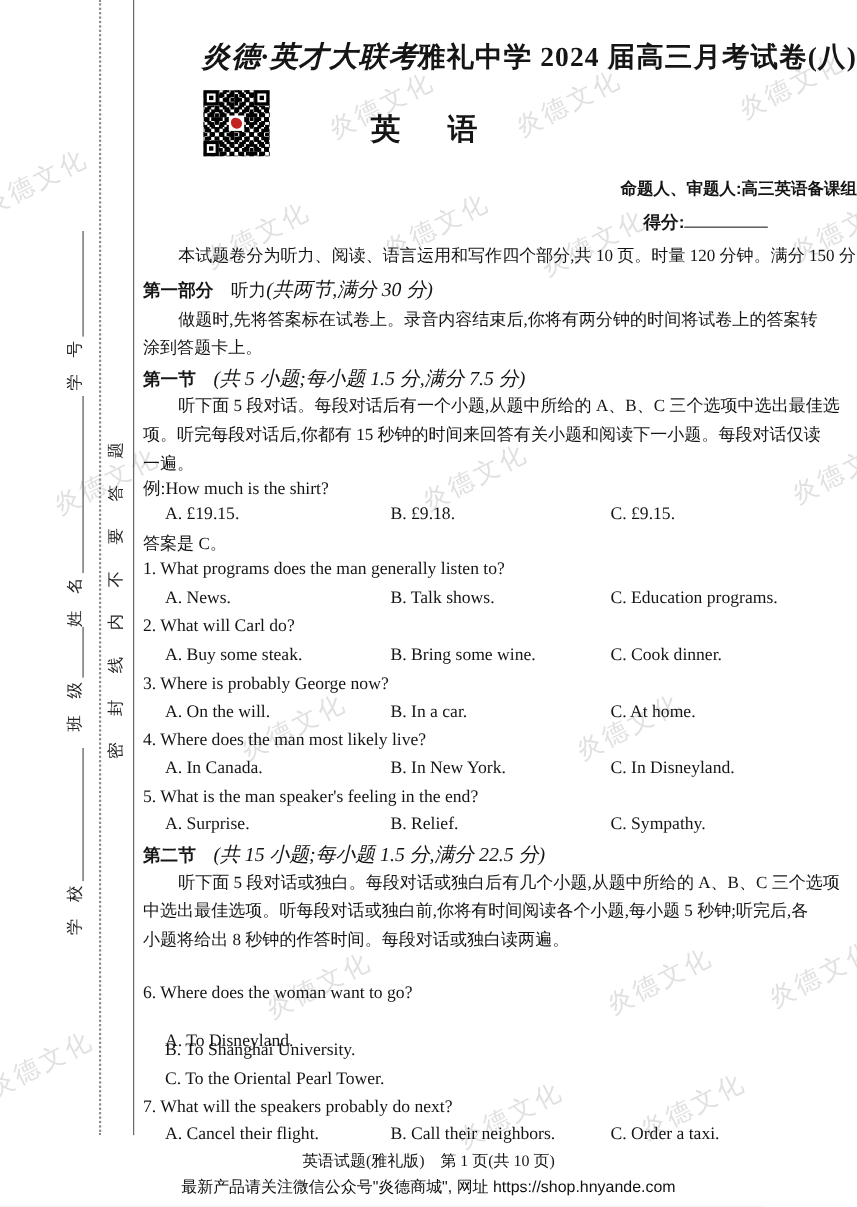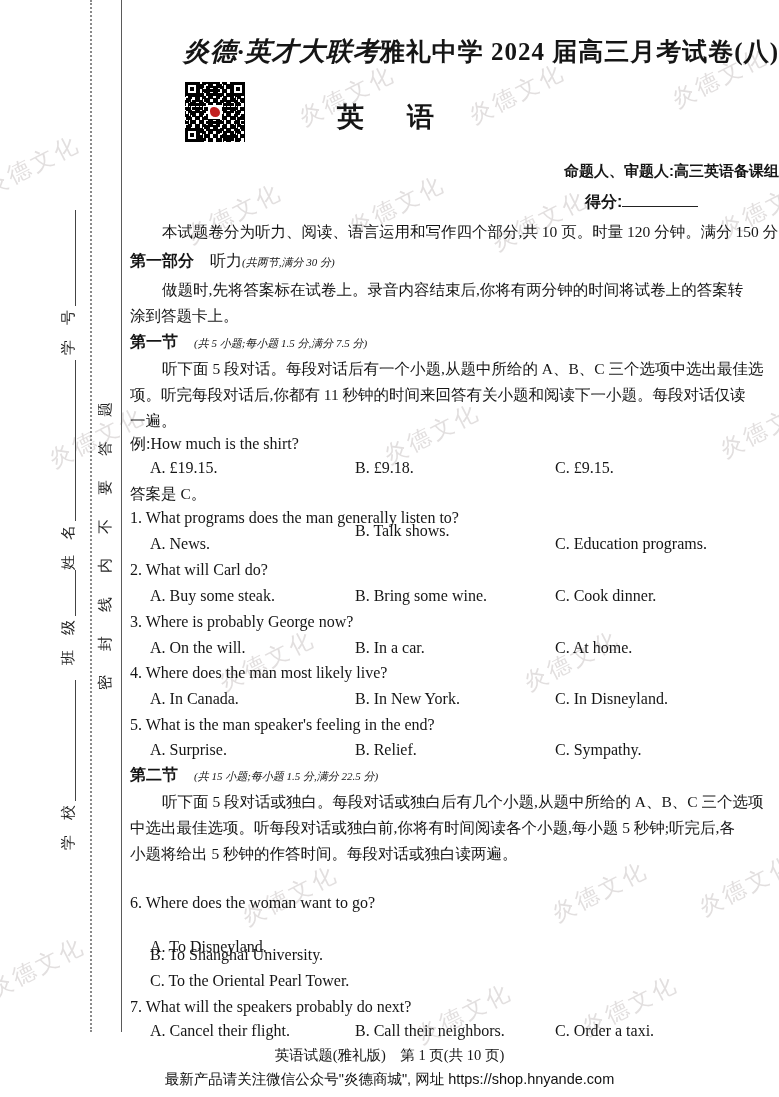--- a/index.html
+++ b/index.html
@@ -38,21 +38,21 @@
   .qr .f .c{position:absolute;left:2px;top:2px;width:4px;height:4px;background:#000;}
   .qr .logo{position:absolute;left:23px;top:23px;width:14px;height:14px;background:#fff;
       display:flex;align-items:center;justify-content:center;}
   .qr .logo .red{width:10px;height:10px;background:#c32222;border-radius:40% 60% 45% 55%;}
   
   .cn{position:absolute;font-size:15.5px;white-space:nowrap;}
   .en{position:absolute;font-size:16px;white-space:nowrap;}
   .h-part{position:absolute;font-size:16px;white-space:nowrap;}
   .h-part .no{font-family:"Liberation Sans",sans-serif;font-weight:bold;}
   .h-part .ti{font-family:"Liberation Sans",sans-serif;font-weight:normal;}
-  .h-part .dt{font-style:italic;font-size:11px;}
+  .h-part .dt{font-style:italic;font-size:18px;}
   .optA{position:absolute;left:150px;font-size:16px;white-space:nowrap;}
   .optB{position:absolute;left:355px;font-size:16px;white-space:nowrap;}
   .optC{position:absolute;left:555px;font-size:16px;white-space:nowrap;}
   
   .pagefoot{position:absolute;top:1046px;left:0;width:779px;text-align:center;font-size:14.5px;}
   .marketing{position:absolute;top:1070px;left:0;width:779px;text-align:center;
       font-family:"Liberation Sans",sans-serif;font-size:14.5px;color:#101010;}
 </style>
 </head>
 <body>
@@ -131,36 +131,36 @@
   <div class="h-part" style="left:130px;top:251px">
     <span class="no">第一部分</span>　<span class="ti">听力</span><span class="dt">(共两节,满分 30 分)</span>
   </div>
   <div class="cn" style="left:162px;top:280px">做题时,先将答案标在试卷上。录音内容结束后,你将有两分钟的时间将试卷上的答案转</div>
   <div class="cn" style="left:130px;top:306px">涂到答题卡上。</div>
 
   <div class="h-part" style="left:130px;top:332px">
     <span class="no">第一节</span>　<span class="dt">(共 5 小题;每小题 1.5 分,满分 7.5 分)</span>
   </div>
   <div class="cn" style="left:162px;top:359px">听下面 5 段对话。每段对话后有一个小题,从题中所给的 A、B、C 三个选项中选出最佳选</div>
-  <div class="cn" style="left:130px;top:385px">项。听完每段对话后,你都有 11 秒钟的时间来回答有关小题和阅读下一小题。每段对话仅读</div>
+  <div class="cn" style="left:130px;top:385px">项。听完每段对话后,你都有 15 秒钟的时间来回答有关小题和阅读下一小题。每段对话仅读</div>
   <div class="cn" style="left:130px;top:411px">一遍。</div>
 
   <div class="en" style="left:130px;top:434px">例:How much is the shirt?</div>
   <div>
     <span class="optA" style="top:459px">A. £19.15.</span>
     <span class="optB" style="top:459px">B. £9.18.</span>
     <span class="optC" style="top:459px">C. £9.15.</span>
   </div>
   <div class="cn" style="left:130px;top:484px">答案是 C。</div>
 
   <div class="en" style="left:130px;top:509px">
     <span>1.</span> <span>What programs does the man generally listen to?</span>
   </div>
   <span class="optA" style="top:535px">A. News.</span>
-  <span class="optB" style="top:522px">B. Talk shows.</span>
+  <span class="optB" style="top:535px">B. Talk shows.</span>
   <span class="optC" style="top:535px">C. Education programs.</span>
 
   <div class="en" style="left:130px;top:561px">
     <span>2.</span> <span>What will Carl do?</span>
   </div>
   <span class="optA" style="top:587px">A. Buy some steak.</span>
   <span class="optB" style="top:587px">B. Bring some wine.</span>
   <span class="optC" style="top:587px">C. Cook dinner.</span>
 
   <div class="en" style="left:130px;top:613px">
@@ -182,21 +182,21 @@
   </div>
   <span class="optA" style="top:741px">A. Surprise.</span>
   <span class="optB" style="top:741px">B. Relief.</span>
   <span class="optC" style="top:741px">C. Sympathy.</span>
 
   <div class="h-part" style="left:130px;top:765px">
     <span class="no">第二节</span>　<span class="dt">(共 15 小题;每小题 1.5 分,满分 22.5 分)</span>
   </div>
   <div class="cn" style="left:162px;top:792px">听下面 5 段对话或独白。每段对话或独白后有几个小题,从题中所给的 A、B、C 三个选项</div>
   <div class="cn" style="left:130px;top:818px">中选出最佳选项。听每段对话或独白前,你将有时间阅读各个小题,每小题 5 秒钟;听完后,各</div>
-  <div class="cn" style="left:130px;top:844px">小题将给出 5 秒钟的作答时间。每段对话或独白读两遍。</div>
+  <div class="cn" style="left:130px;top:844px">小题将给出 8 秒钟的作答时间。每段对话或独白读两遍。</div>
 
 
   <div class="en" style="left:130px;top:894px">
     <span>6.</span> <span>Where does the woman want to go?</span>
   </div>
   <div class="en" style="left:150px;top:938px">A. To Disneyland.</div>
   <div class="en" style="left:150px;top:946px">B. To Shanghai University.</div>
   <div class="en" style="left:150px;top:972px">C. To the Oriental Pearl Tower.</div>
 
   <div class="en" style="left:130px;top:998px">

